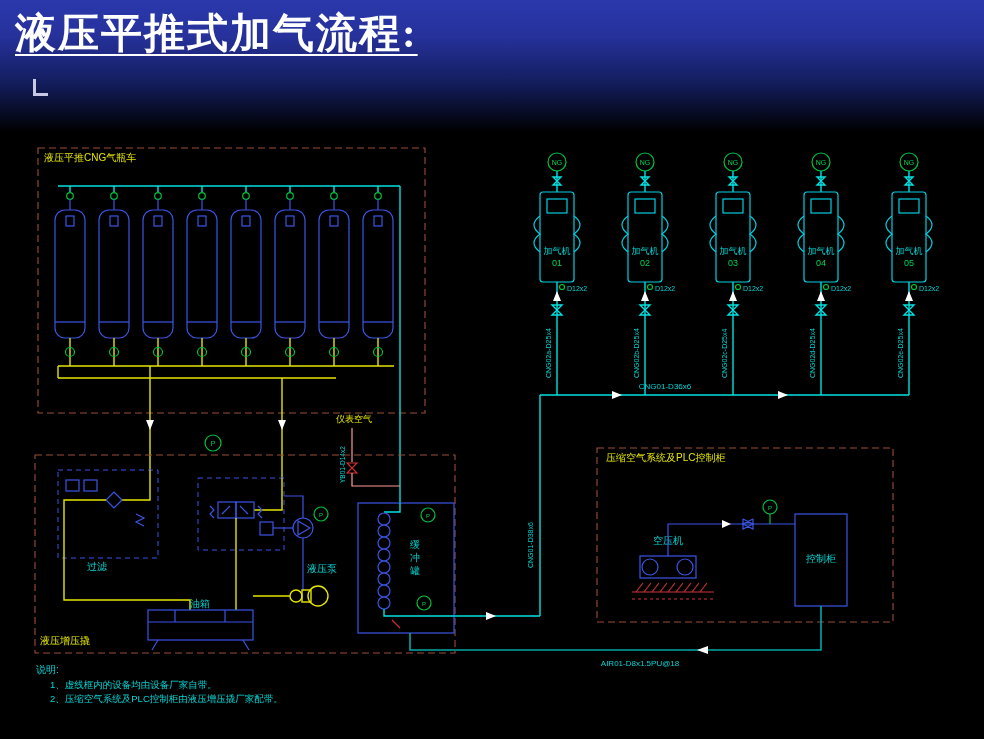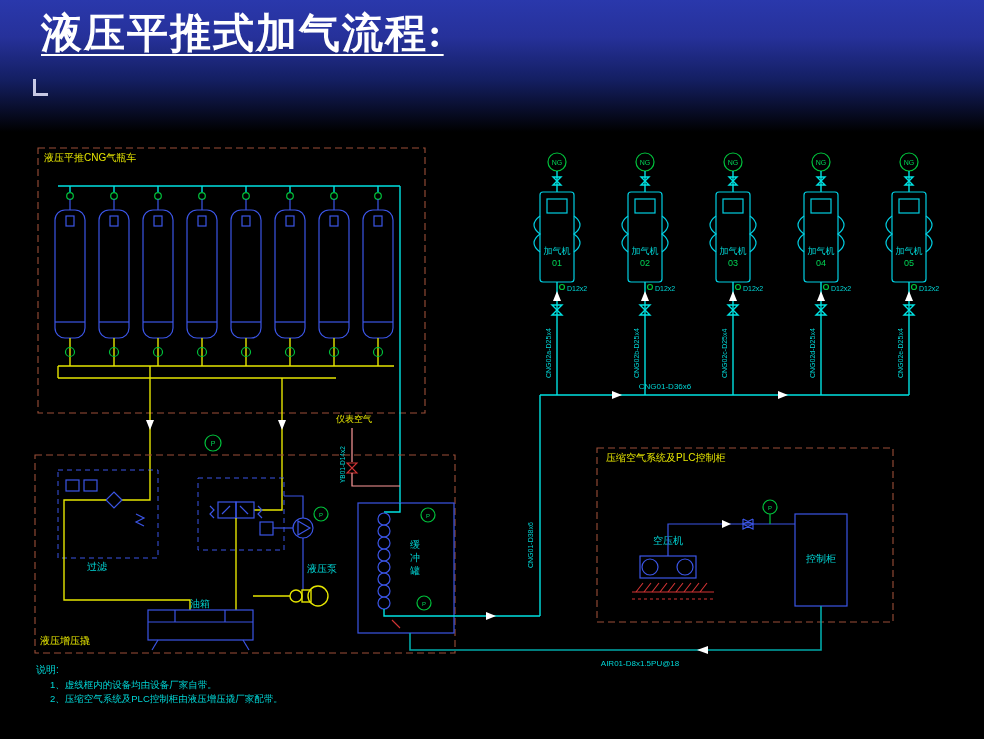--- a/index.html
+++ b/index.html
@@ -1,20 +1,20 @@
 <!DOCTYPE html>
 <html><head>
 <meta charset="utf-8">
 <style>
   html,body{margin:0;padding:0;background:#000;}
   .page{position:relative;width:984px;height:739px;background:#000;overflow:hidden;
         font-family:"Liberation Sans",sans-serif;}
   .header{position:absolute;left:0;top:0;width:984px;height:132px;
           background:linear-gradient(180deg,#2a38ac 0%,#26319a 28%,#141f63 60%,#000 100%);}
-  .title{position:absolute;left:41px;top:6px;margin:0;
+  .title{position:absolute;left:15px;top:6px;margin:0;
          font-family:"Liberation Serif","DejaVu Serif",serif;font-weight:700;
          font-size:41px;color:#ffffff;letter-spacing:2px;
          text-decoration:underline;text-underline-offset:7px;text-decoration-thickness:2px;
          white-space:nowrap;text-align:center;}
   .corner-mark{position:absolute;left:33px;top:79px;width:12px;height:14px;
                border-left:3px solid #e8e8ff;border-bottom:3px solid #e8e8ff;opacity:.85;}
   svg{position:absolute;left:0;top:0;}
   svg text{font-family:"Liberation Sans",sans-serif;}
   .pipe-c{stroke:#00e2e2;stroke-width:1.4;fill:none}
   .pipe-t{stroke:#00a8a8;stroke-width:1.6;fill:none}

